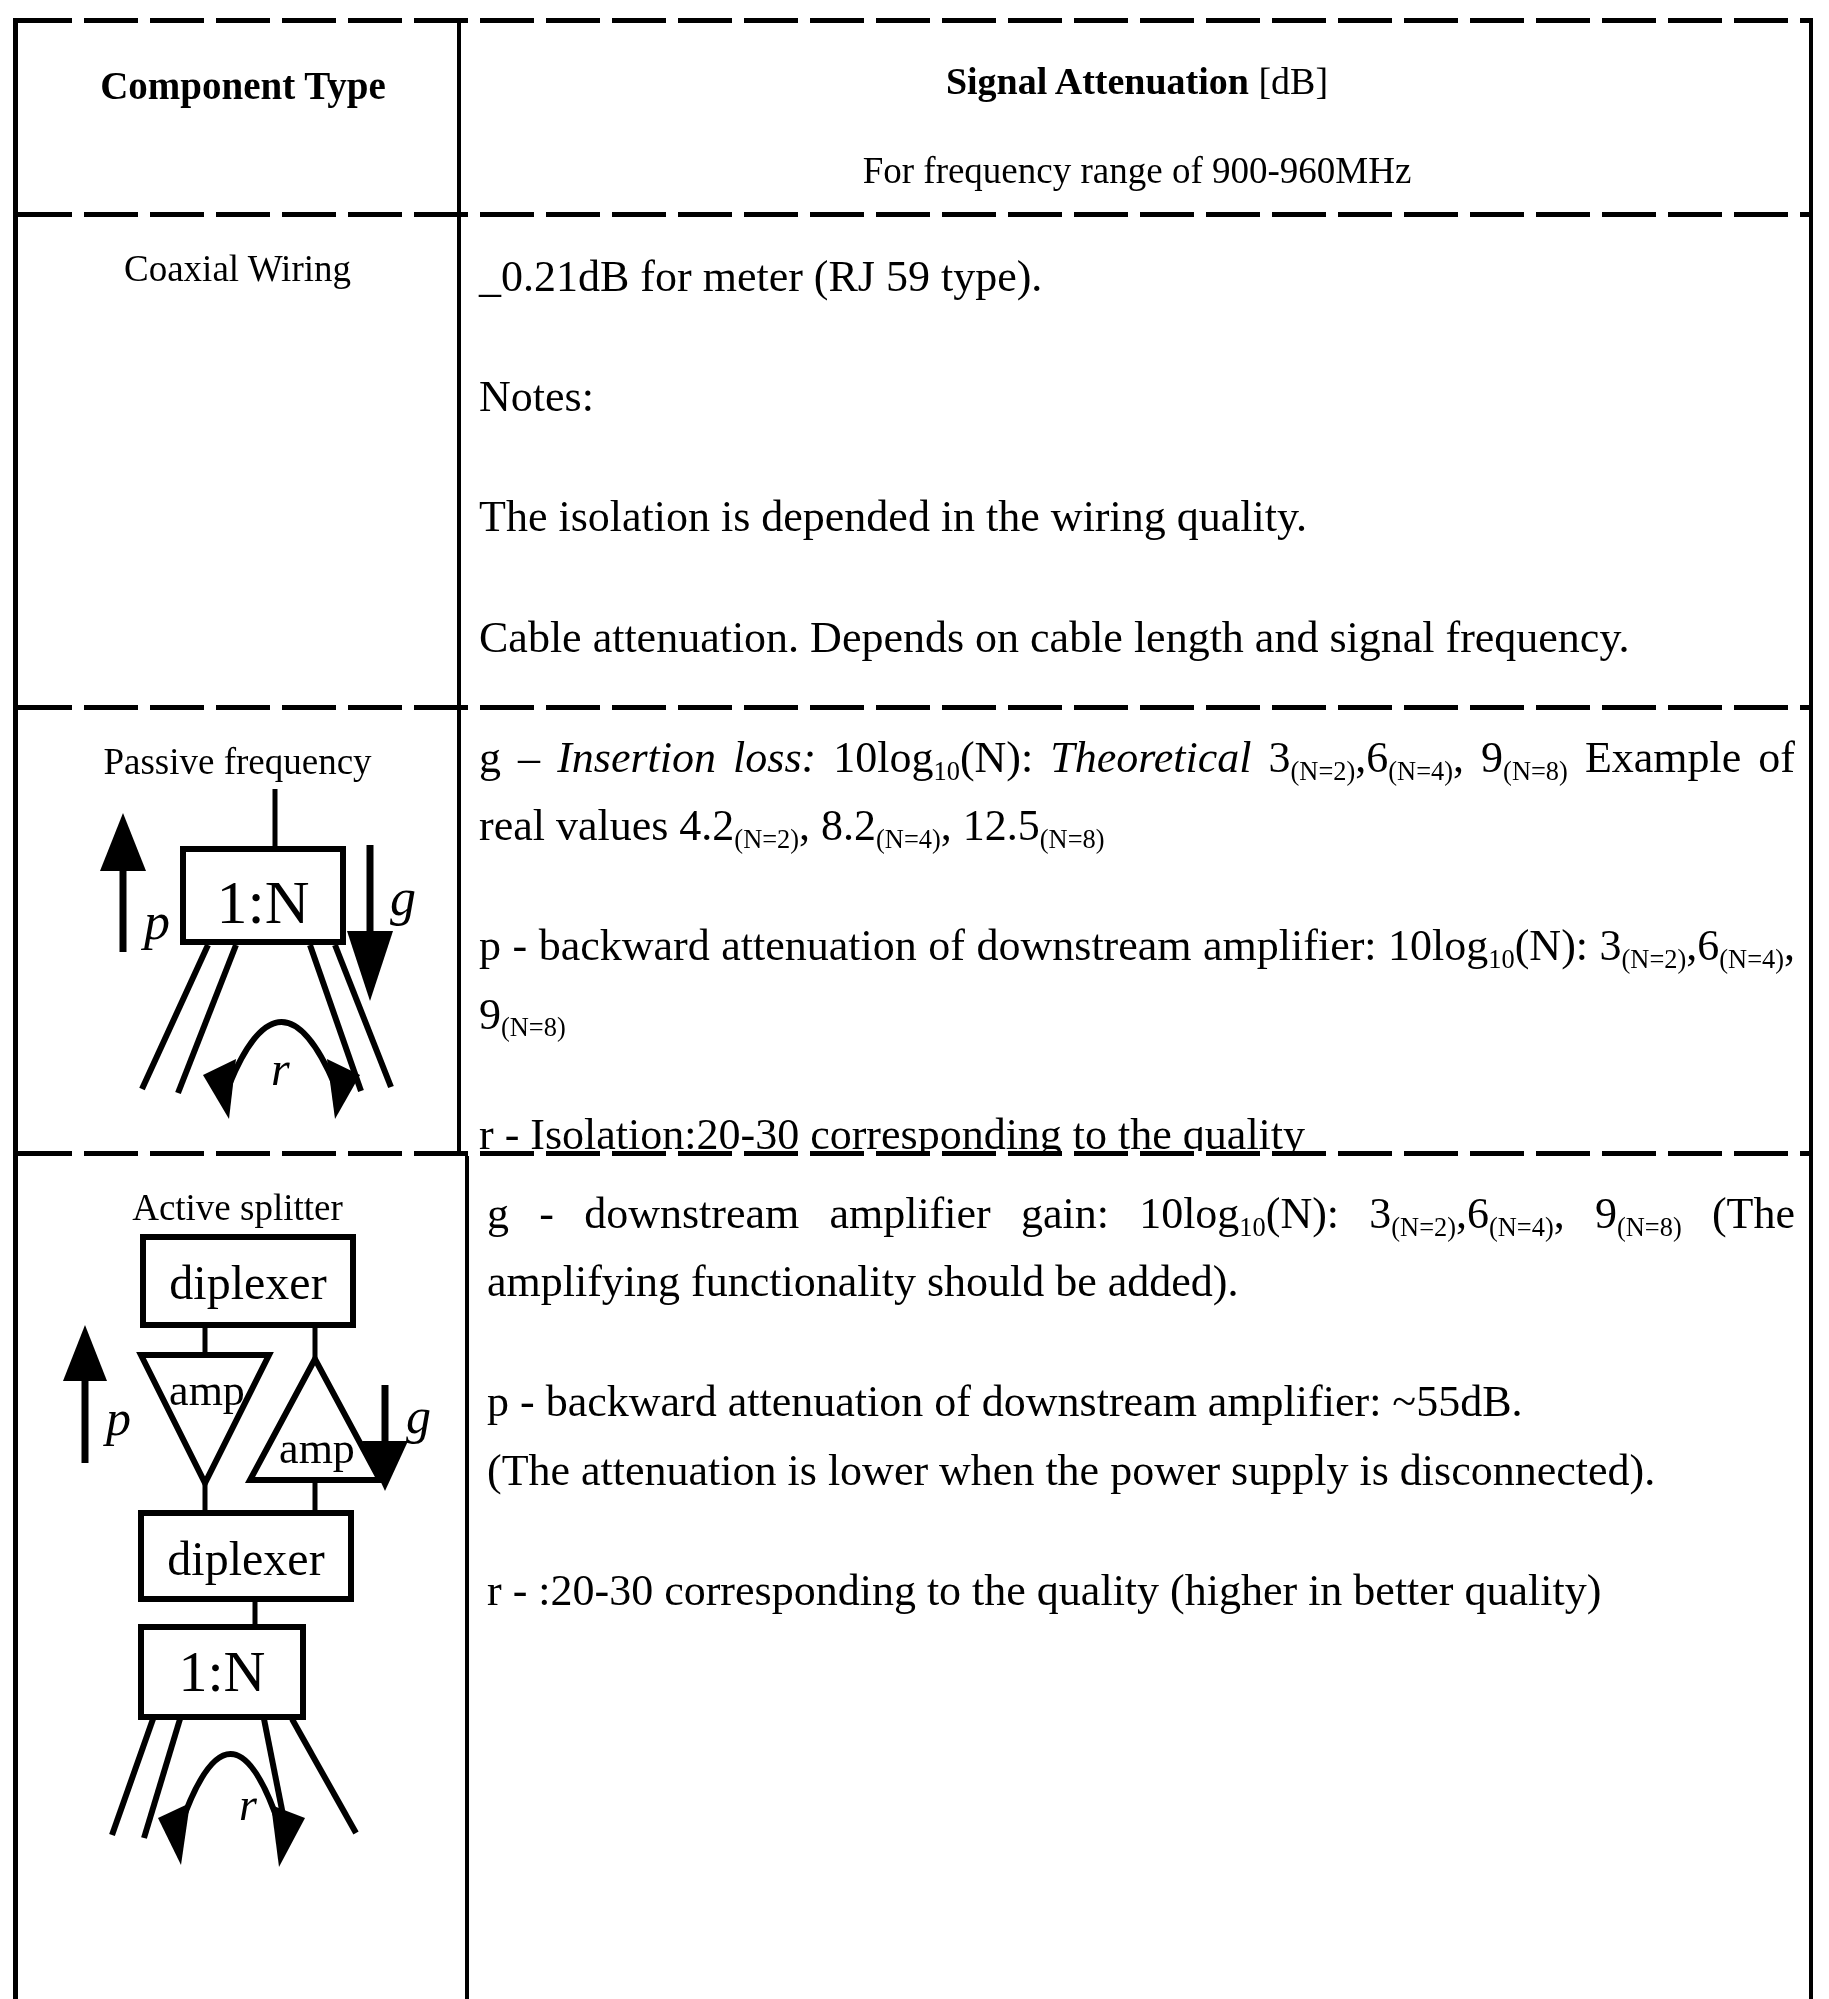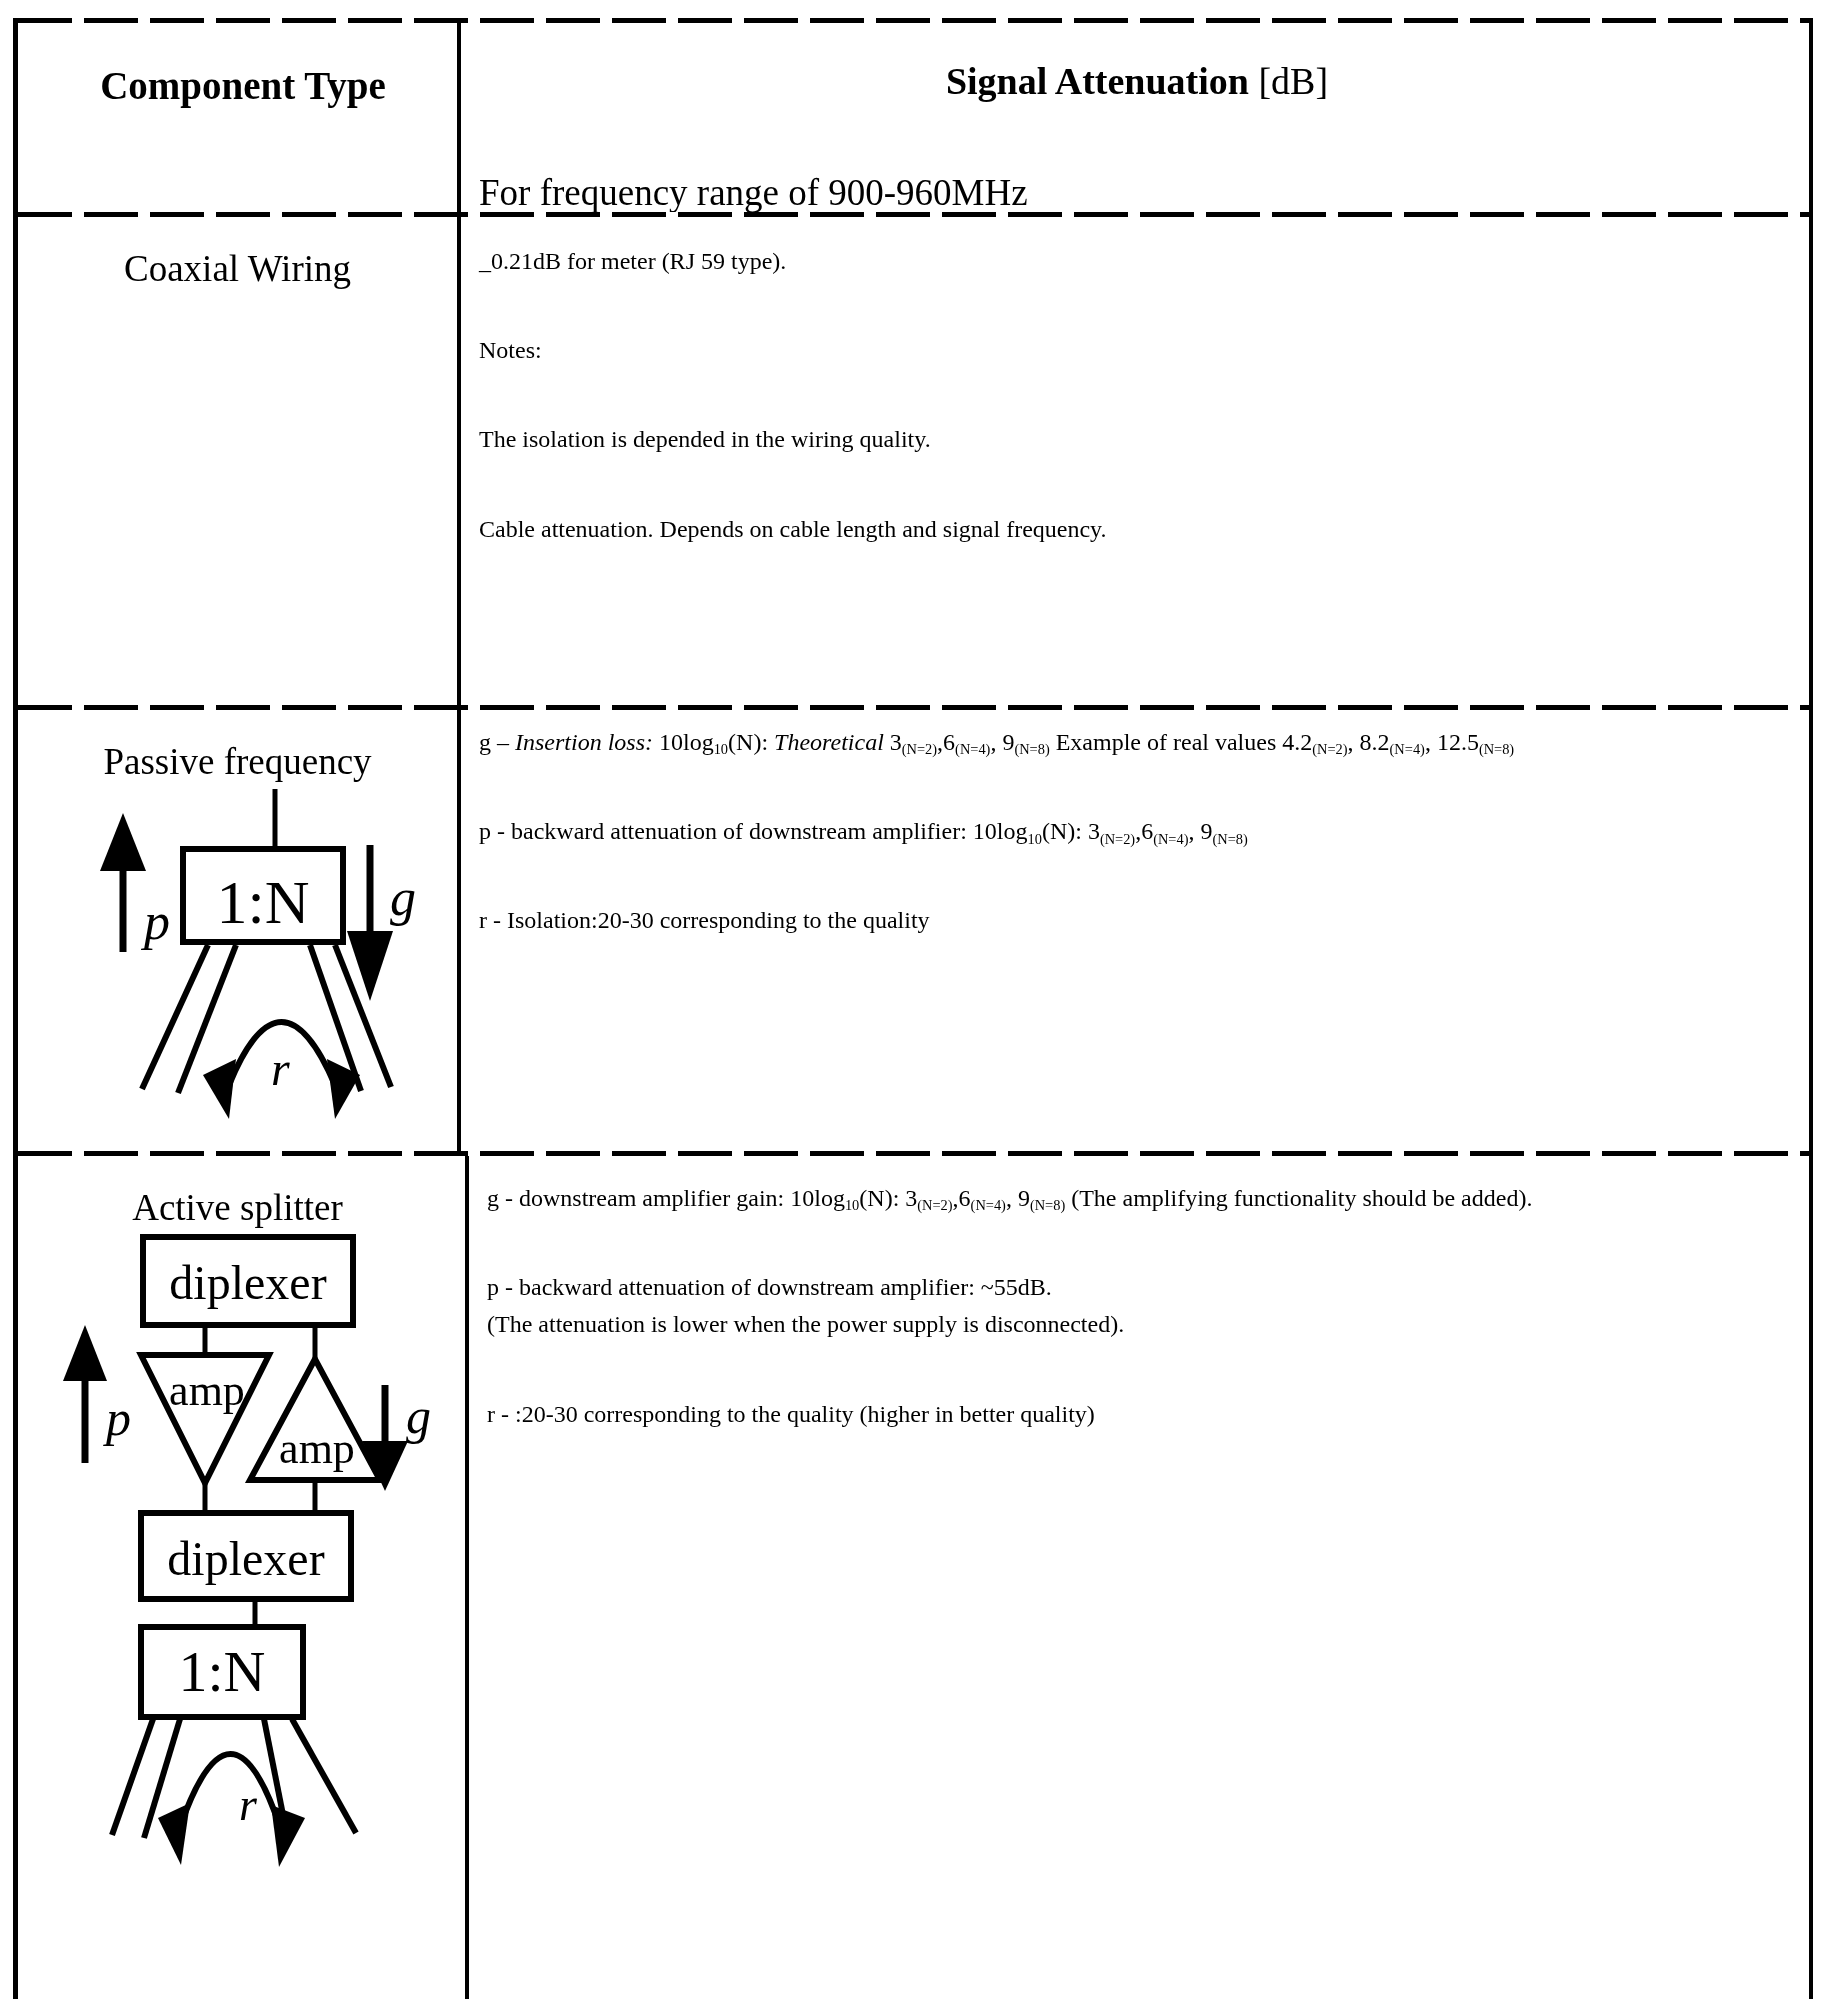--- a/index.html
+++ b/index.html
@@ -18,22 +18,22 @@
   .hrule{
     height:5px;
     background:repeating-linear-gradient(to right,#000 0 54px,transparent 54px 66px);
   }
   .row{display:flex;align-items:stretch;overflow:hidden;}
   .col1{width:439px;flex:0 0 439px;text-align:center;}
   .col2{flex:1;border-left:4px solid #000;padding:0 14px 12px 18px;}
   .component-label{font-size:37px;margin-top:30px;}
   .header-col1{font-weight:bold;font-size:39px;margin-top:40px;margin-left:11px;}
   .header-title{font-size:38px;text-align:center;margin-top:36px;}
-  .header-subtitle{font-size:37px;text-align:left;margin-top:68px;}
-  .para{font-size:24px;line-height:1.55;margin:0 0 52px 0;}
+  .header-subtitle{font-size:37px;text-align:center;margin-top:46px;}
+  .para{font-size:44px;line-height:1.55;margin:0 0 52px 0;}
   .para.justify{text-align:justify;}
   .para.tight{margin-bottom:0;}
   .para.follow{margin-top:0;}
   .cell-pad-a{padding-top:26px;}
   .cell-pad-b{padding-top:14px;}
   .cell-pad-c{padding-top:24px;}
   .cell-pad-d{padding-top:44px;}
   .seg-b{font-weight:bold;}
   .seg-i{font-style:italic;}
   .seg-sub{font-size:0.60em;position:relative;top:0.30em;}

